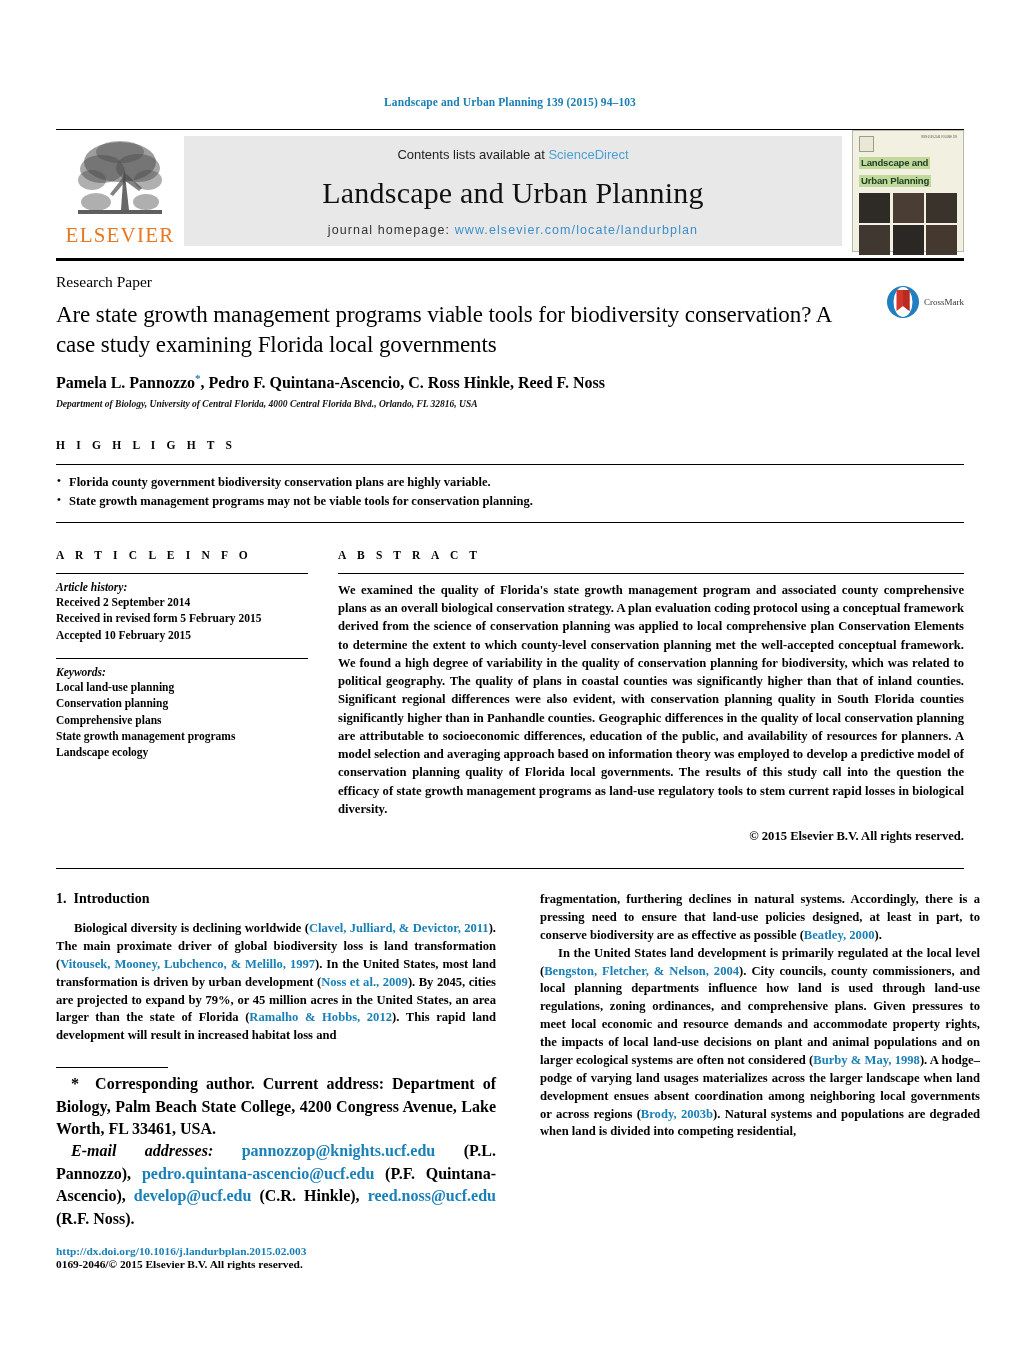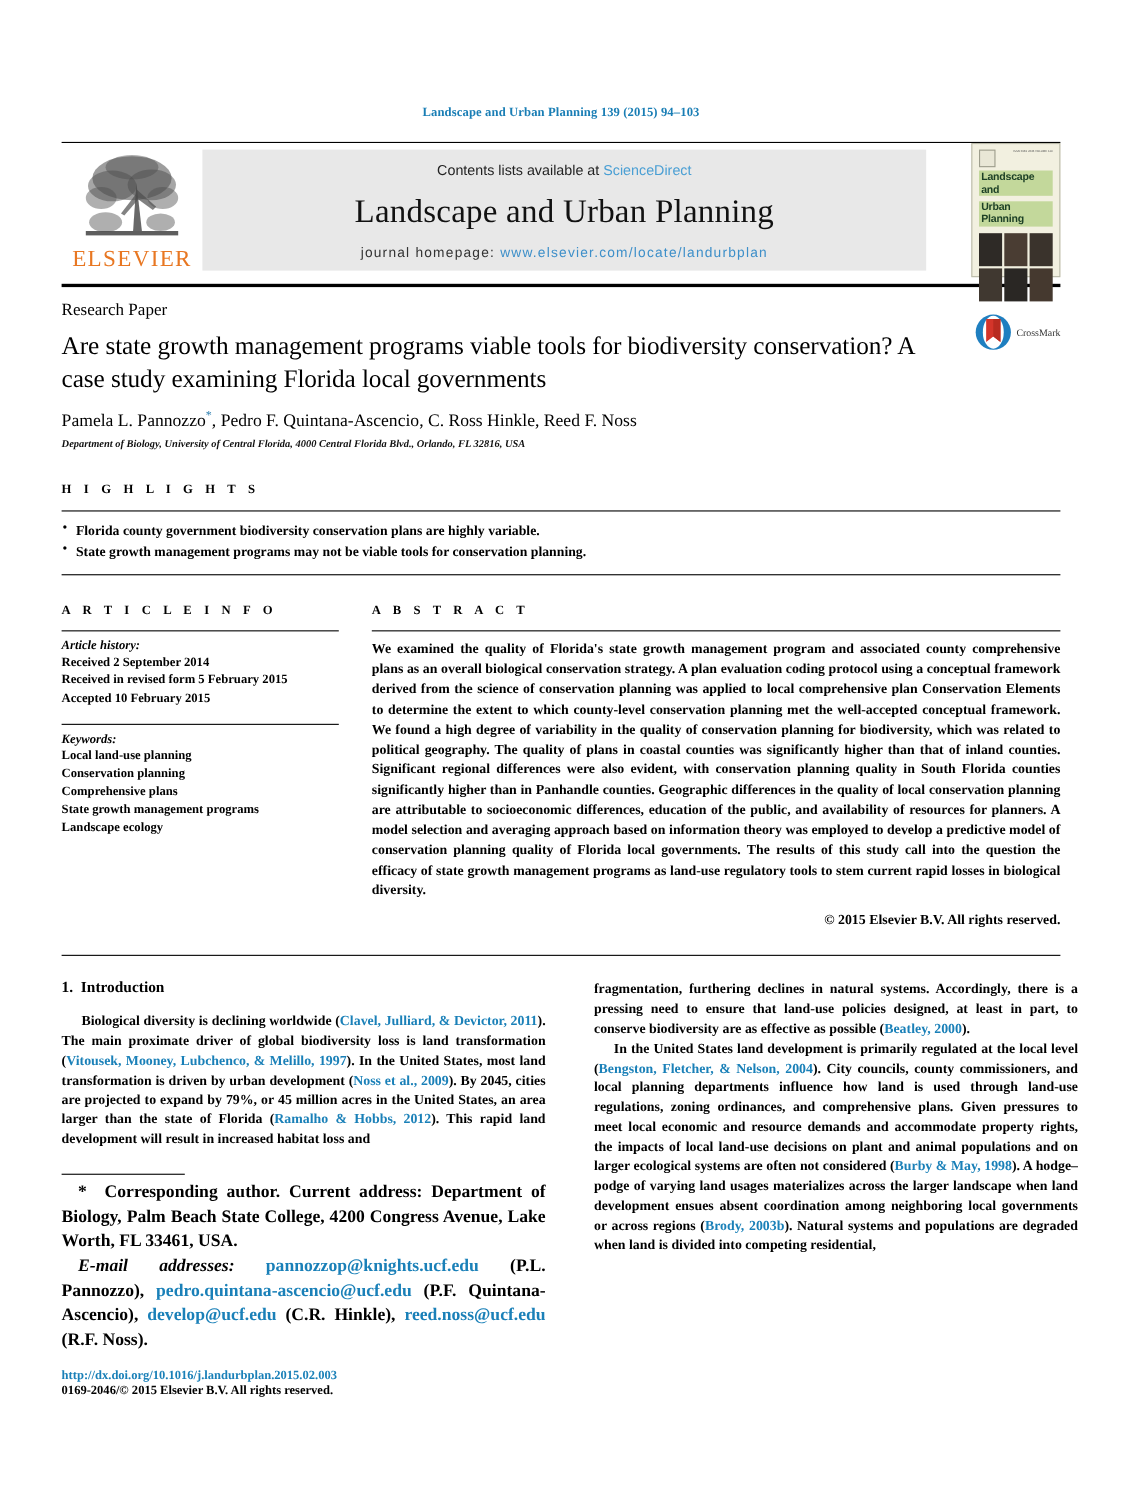--- a/index.html
+++ b/index.html
@@ -90,21 +90,21 @@
   .homepage-line .url { color: #3d8fc9; }
   .mast-cover {
     width: 112px;
     flex: 0 0 112px;
     display: flex;
     align-items: center;
     justify-content: flex-end;
     padding-left: 10px;
   }
   .cover {
-    width: 81px;
+    width: 112px;
     height: 122px;
     background: #f2f0e0;
     border: 1px solid #b9b9a8;
     box-sizing: border-box;
     padding: 5px 6px;
     position: relative;
   }
   .cover-topbar { display:flex; justify-content:space-between; align-items:flex-start; }
   .cover-els { width: 13px; height: 14px; background:#e9e7d6; border:1px solid #9d9d8c; }
   .cover-issn { font-size: 2.6px; color:#555; line-height:1.3; text-align:right; font-family:"Liberation Sans",sans-serif;}
@@ -146,20 +146,21 @@
     font-size: 23px;
     line-height: 1.3;
     font-weight: normal;
     margin: 0 0 12px 0;
     max-width: 780px;
     letter-spacing: -0.1px;
   }
   .authors {
     font-size: 16px;
     margin: 0 0 7px 0;
+    font-weight: bold;
   }
   .authors sup { color: #2277aa; font-size: 11px; }
   .affil {
     font-size: 9.5px;
     font-style: italic;
     font-weight: bold;
     margin: 0;
     color: #111;
   }
   .crossmark {

